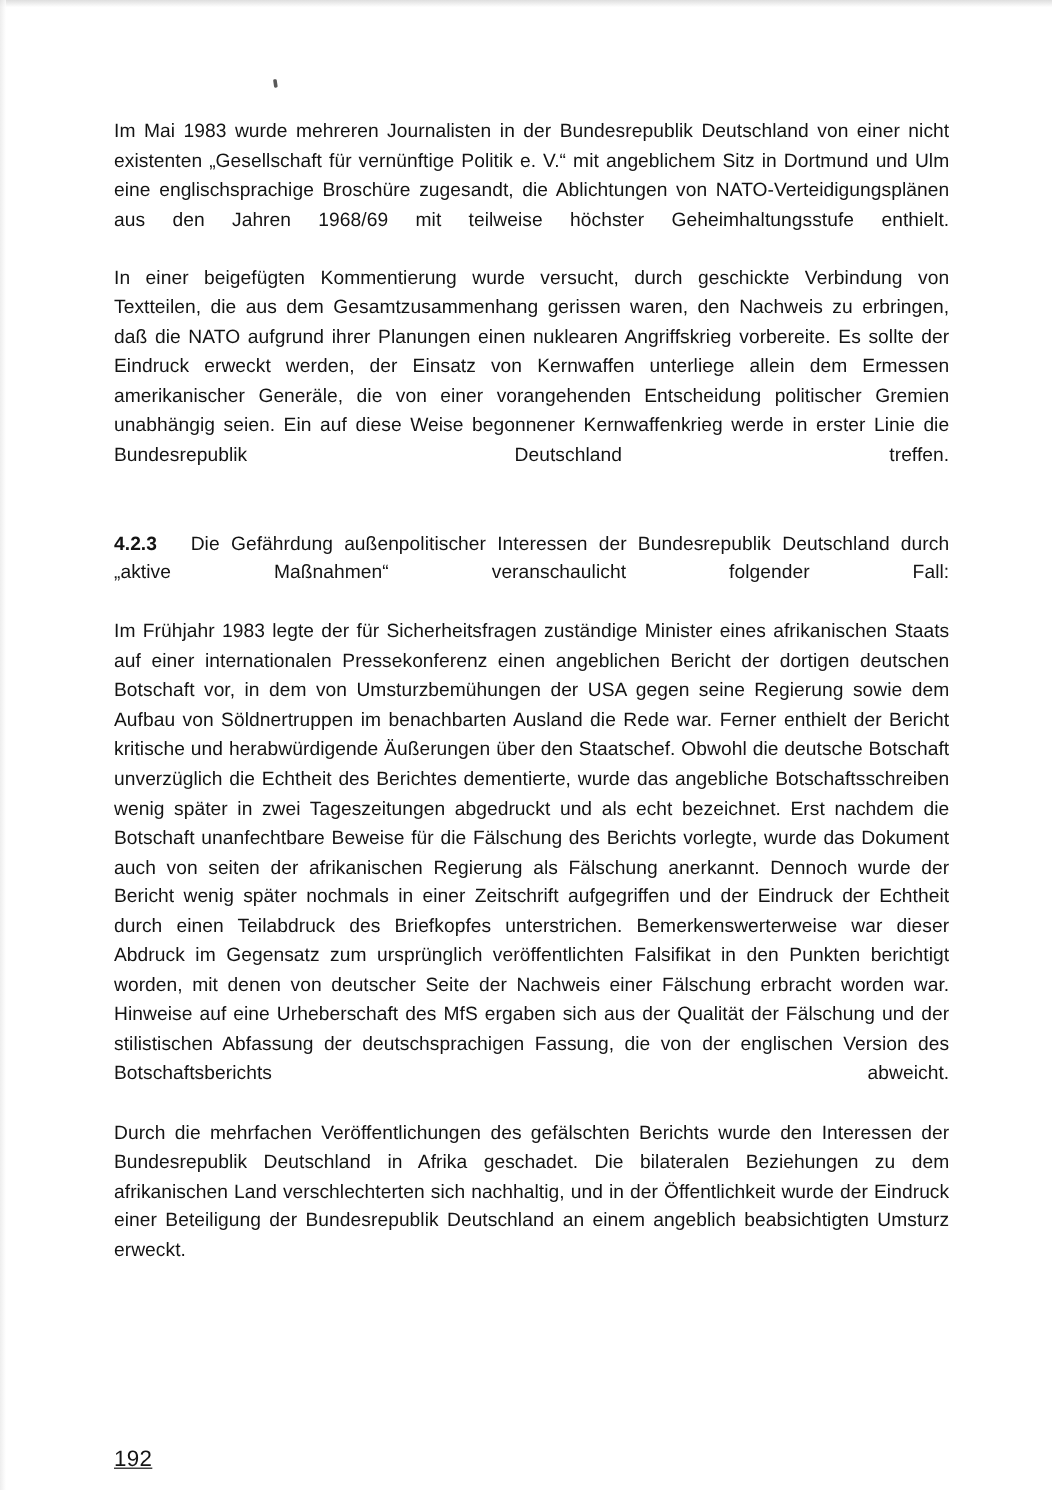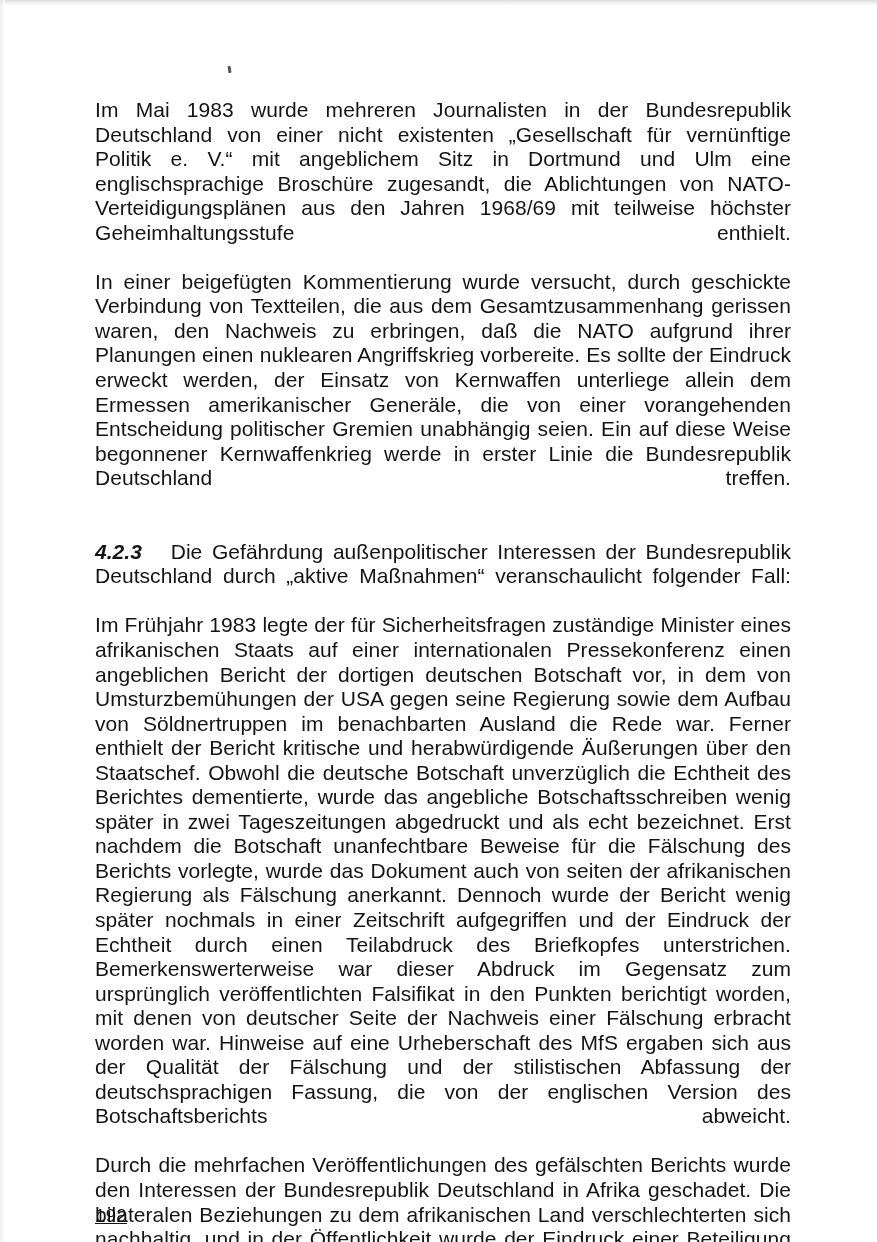--- a/index.html
+++ b/index.html
@@ -52,37 +52,36 @@
 
   .page {
     position: absolute;
     left: 95px;
     top: 98px;
     width: 696px;
   }
 
   .para {
     margin: 0;
-    font-size: 21px;
+    font-size: 16px;
     line-height: 24.55px;
     text-align: justify;
     text-justify: inter-word;
     letter-spacing: 0.05px;
     word-spacing: 0.2px;
     white-space: pre-wrap;
     hyphens: none;
   }
   
   .para::after { content: ""; display: inline-block; width: 100%; }
 
   .para.spaced-before { margin-top: 24.5px; }
 
   .secnum {
     font-weight: bold;
-    font-style: italic;
   }
 
   .folio {
     position: absolute;
     left: 95px;
     top: 1205px;
     font-size: 18.6px;
     line-height: 22px;
     letter-spacing: 0.3px;
     text-decoration: underline;

